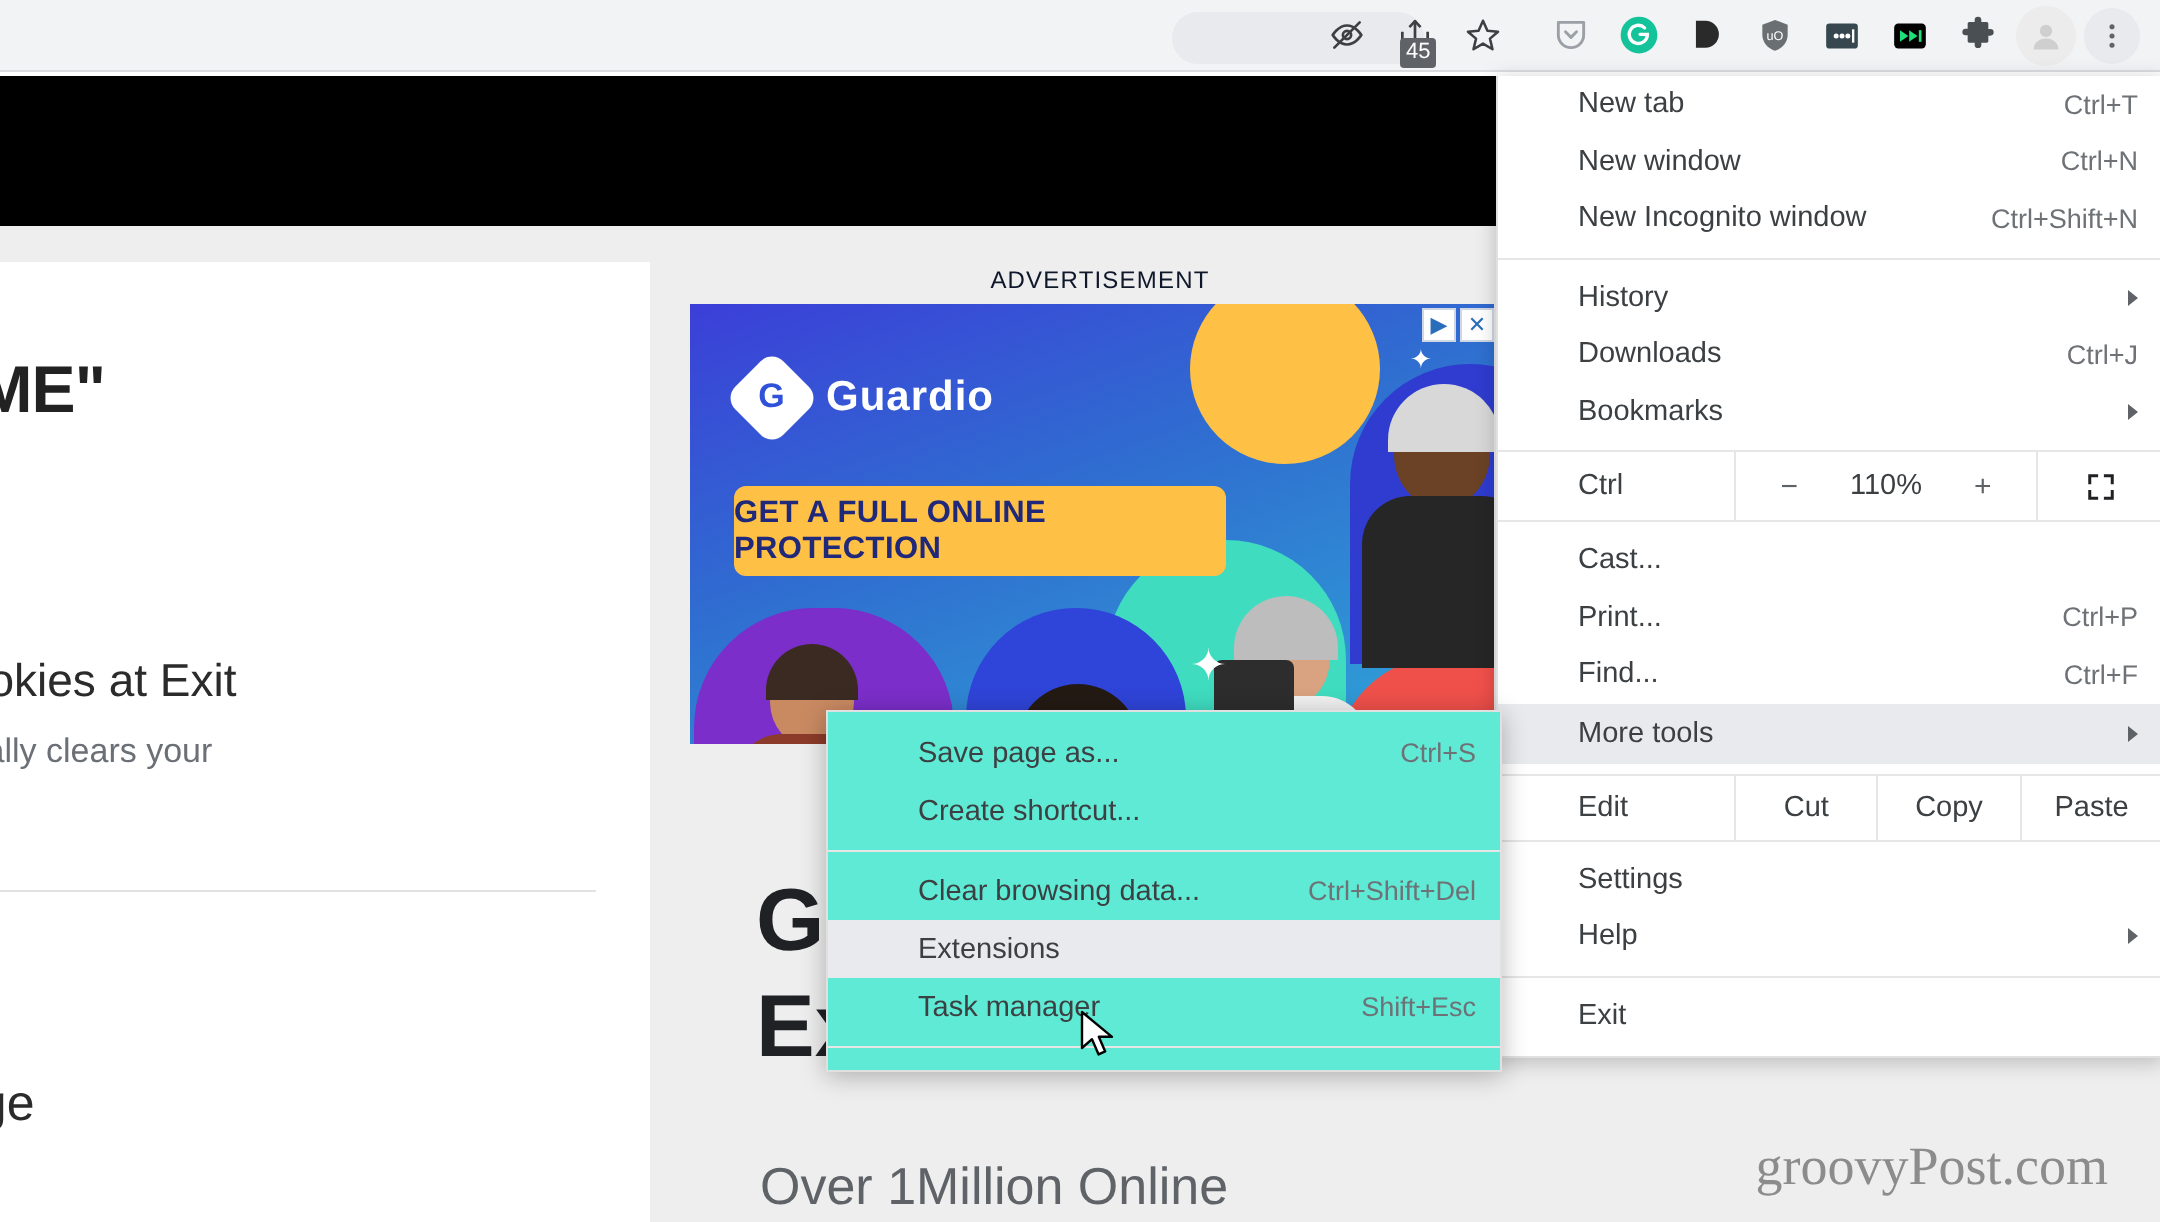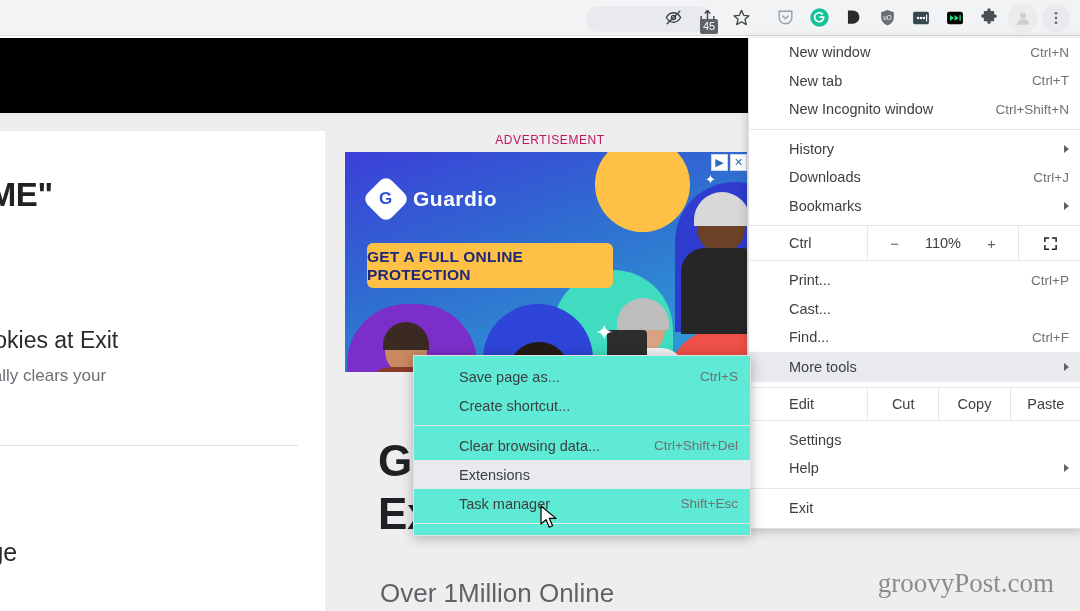--- a/index.html
+++ b/index.html
@@ -56,21 +56,21 @@
   }
   .art-div{position:absolute;left:-20px;top:314px;width:318px;height:1px;background:#e2e2e2;}
   .art-h3{
     position:absolute;left:-62px;top:407px;width:400px;
     font-size:25px;color:#2b2b2b;white-space:nowrap;
   }
 
   
   .ad-label{
     position:absolute;left:345px;top:133px;width:410px;
-    text-align:center;color:#be185d;font-size:12px;letter-spacing:.6px;
+    text-align:center;color:#0f172a;font-size:12px;letter-spacing:.6px;
   }
   .ad-box{
     position:absolute;left:345px;top:152px;width:402px;height:220px;
     overflow:hidden;background:#2f4ad0;
   }
   .ad-grad{
     position:absolute;inset:0;
     background:linear-gradient(160deg,#3b3fd8 0%,#2f6fd0 45%,#2fa6d8 100%);
   }
   .c-yellow{position:absolute;left:250px;top:-15px;width:95px;height:95px;border-radius:50%;background:#ffc046;}
@@ -319,26 +319,26 @@
         <circle cx="12" cy="12" r="1.9"></circle>
         <circle cx="12" cy="19" r="1.9"></circle>
     </svg>
   </div>
 </div>
 <div class="badge45">45</div>
 
 <div class="chrome-menu">
 
   <div class="mrow">
+    <span class="lbl">New tab</span>
+    <span class="acc">Ctrl+T</span>
+  </div>
+  <div class="mrow">
     <span class="lbl">New window</span>
     <span class="acc">Ctrl+N</span>
-  </div>
-  <div class="mrow">
-    <span class="lbl">New tab</span>
-    <span class="acc">Ctrl+T</span>
   </div>
   <div class="mrow">
     <span class="lbl">New Incognito window</span>
     <span class="acc">Ctrl+Shift+N</span>
   </div>
 
   <div class="msep"></div>
 
   <div class="mrow">
     <span class="lbl">History</span>
@@ -368,25 +368,25 @@
           <polyline points="15.5,3 21,3 21,8.5"></polyline>
         <polyline points="21,15.5 21,21 15.5,21"></polyline>
           <polyline points="8.5,21 3,21 3,15.5"></polyline>
       </svg>
     </div>
   </div>
 
   <div style="height:5px"></div>
 
   <div class="mrow">
+    <span class="lbl">Cast...</span>
+  </div>
+  <div class="mrow">
     <span class="lbl">Print...</span>
     <span class="acc">Ctrl+P</span>
-  </div>
-  <div class="mrow">
-    <span class="lbl">Cast...</span>
   </div>
   <div class="mrow">
     <span class="lbl">Find...</span>
     <span class="acc">Ctrl+F</span>
   </div>
   <div class="mrow hl" style="height:30px;gap:12px;">
     <span class="lbl">More tools</span>
     <span class="arrow"></span>
   </div>
 

